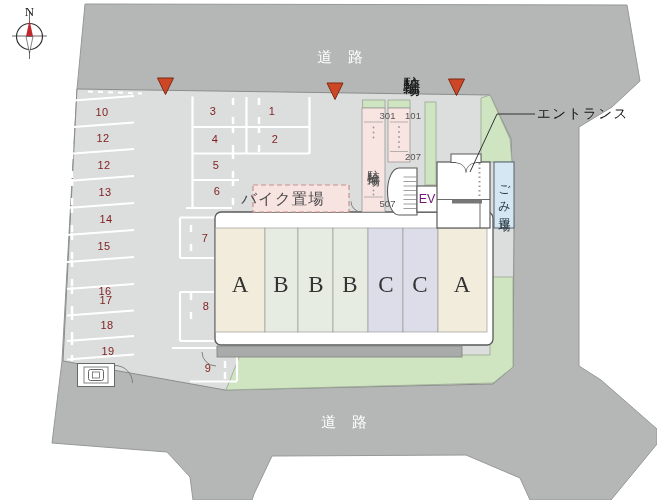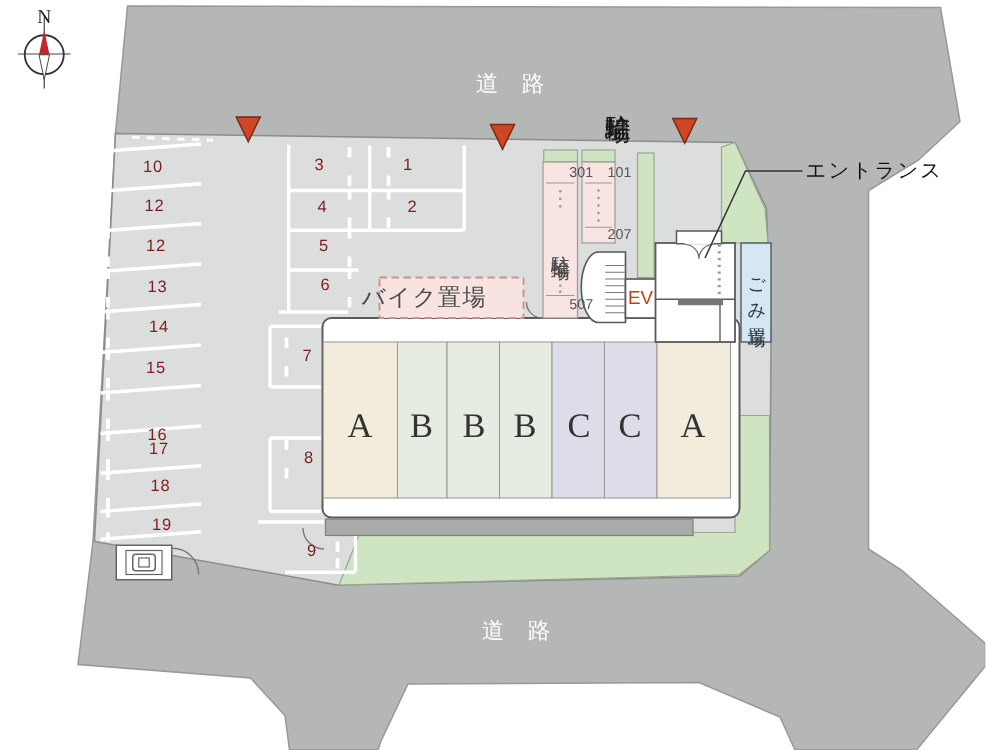--- a/index.html
+++ b/index.html
@@ -152,21 +152,21 @@
   <div class="lbl serif vert" style="left:412px;top:65px;font-size:17px;color:#1a1a1a;">駐輪場</div>
 
   <div class="lbl serif" style="left:283px;top:198.5px;font-size:15.5px;color:#4a4a4a;letter-spacing:1px;">バイク置場</div>
 
   <div class="lbl small9" style="left:373.5px;top:115.5px;">301</div>
   <div class="lbl serif vert" style="left:373.5px;top:163px;font-size:12.5px;color:#4a4a4a;">駐輪場</div>
   <div class="lbl small9" style="left:373.5px;top:204px;">507</div>
   <div class="lbl small9" style="left:399px;top:115.5px;">101</div>
   <div class="lbl small9" style="left:399px;top:156.5px;">207</div>
 
-  <div class="lbl" style="left:427px;top:199px;font-size:12.5px;color:#c2410c;">EV</div>
+  <div class="lbl" style="left:427px;top:199px;font-size:12.5px;color:#701a75;">EV</div>
 
   <div class="lbl serif vert" style="left:504.5px;top:194.5px;font-size:12px;color:#2c3b46;">ごみ置場</div>
 
   <div class="lbl serif" style="left:537px;top:114px;transform:translate(0,-50%);font-size:13.5px;color:#111;letter-spacing:1.5px;text-align:center;">エントランス</div>
 
   <div class="lbl unitletter" style="left:240px;top:284px;">A</div>
   <div class="lbl unitletter" style="left:281px;top:284px;">B</div>
   <div class="lbl unitletter" style="left:316px;top:284px;">B</div>
   <div class="lbl unitletter" style="left:350px;top:284px;">B</div>
   <div class="lbl unitletter" style="left:386px;top:284px;">C</div>

